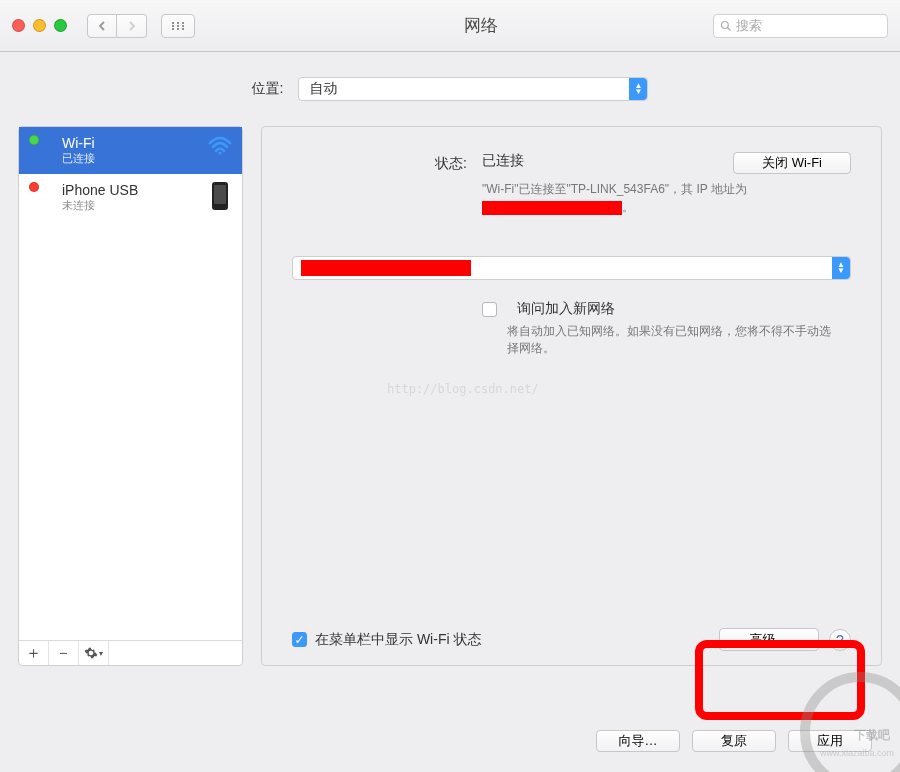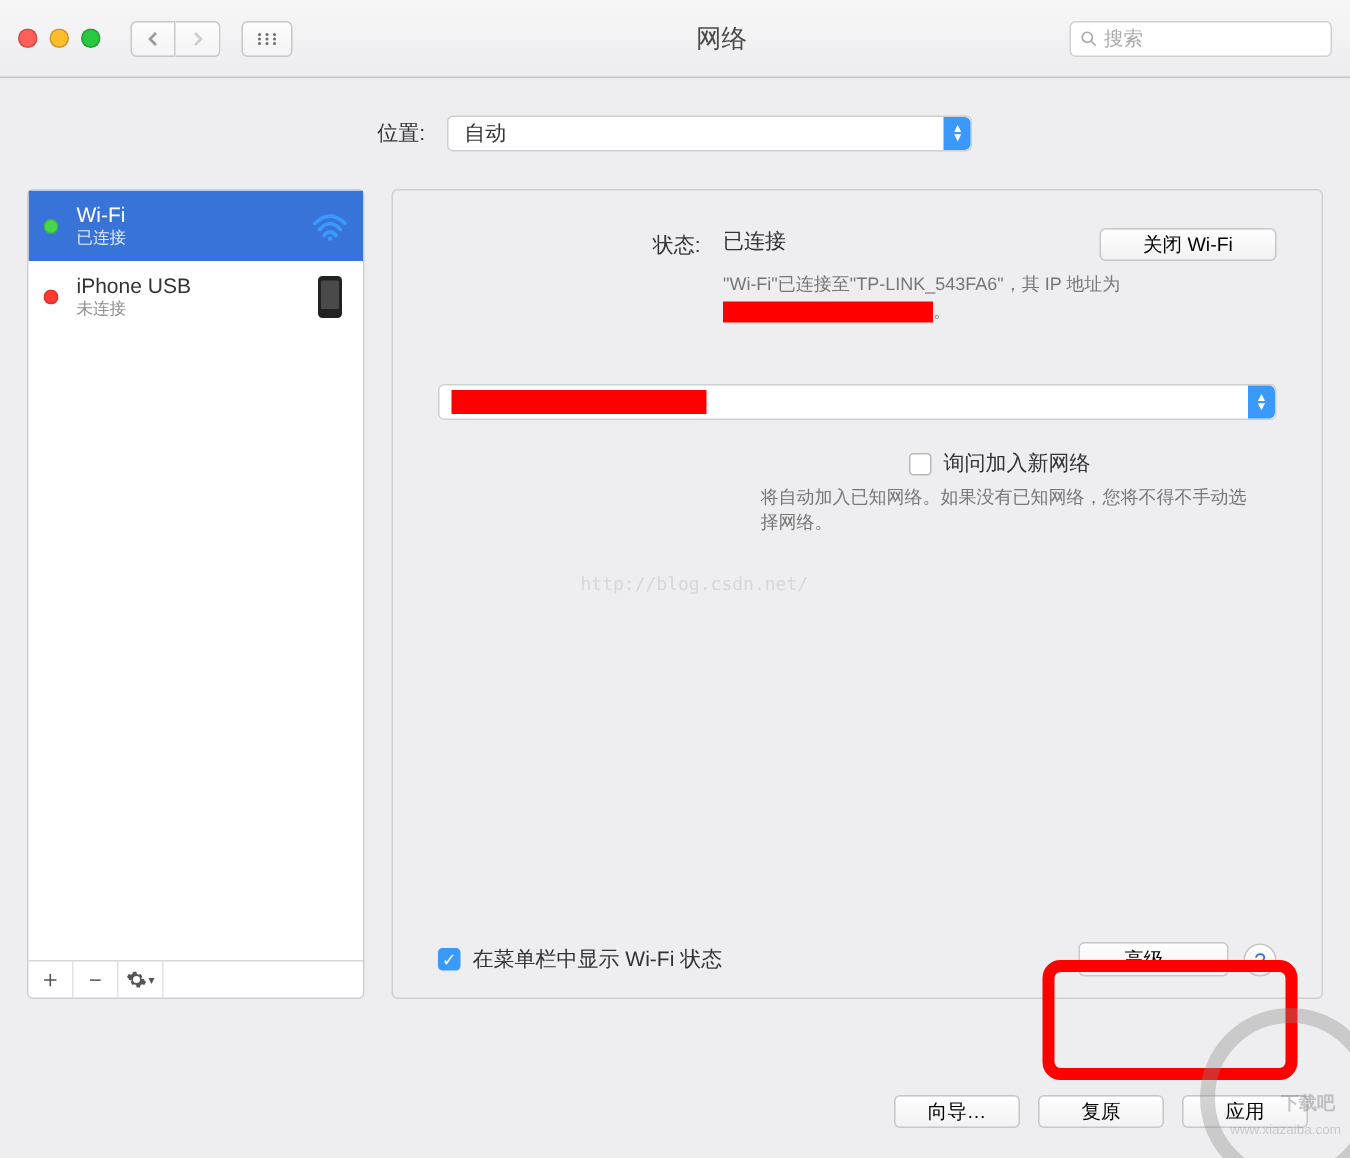--- a/index.html
+++ b/index.html
@@ -23,21 +23,21 @@
   .body-area { background: #eeeef0; padding: 25px 18px 15px 18px; height: calc(100% - 52px); position: relative; }
   
   .loc-row { display: flex; justify-content: center; align-items: center; gap: 15px; margin-bottom: 25px; font-size: 14px; color: #333; }
   .loc-select { width: 350px; height: 24px; background: #fff; border: 1px solid #cfced1; border-radius: 4px; display: flex; align-items: center; padding: 0 4px 0 10px; font-size: 14px; position: relative; }
   .select-caps { position: absolute; right: 0; top: 0; width: 18px; height: 100%; background: #3b99fc; border-radius: 0 4px 4px 0; display: flex; flex-direction: column; align-items: center; justify-content: center; color: #fff; font-size: 8px; line-height: 6px; }
   
   .main-row { display: flex; gap: 18px; height: 540px; }
   
   .sidebar { width: 225px; background: #fff; border: 1px solid #cfced1; border-radius: 4px; display: flex; flex-direction: column; }
   .iface-list { flex: 1; overflow: auto; }
-  .iface { display: flex; align-items: center; padding: 8px 10px; gap: 12px; }
+  .iface { display: flex; padding: 8px 10px; gap: 23px; }
   .iface.selected { background: #3874d7; color: #fff; }
   .iface .status-dot { width: 10px; height: 10px; border-radius: 50%; }
   .status-dot.green { background: #49d84c; border: 0.5px solid rgba(0,0,0,0.15); }
   .status-dot.red { background: #ff3b30; border: 0.5px solid rgba(0,0,0,0.15); }
   .iface .txt { flex: 1; }
   .iface .name { font-size: 14px; }
   .iface .sub { font-size: 11px; opacity: 0.85; }
   .iface .iface-icon { width: 24px; display: flex; justify-content: center; }
   .wifi-icon svg { width: 24px; height: 20px; }
   .phone-icon { width: 16px; height: 28px; background: #222; border-radius: 3px; position: relative; }
@@ -54,21 +54,21 @@
   .status-val { font-size: 14px; }
   .mac-btn { height: 22px; background: linear-gradient(#fefefe,#f2f1f3); border: 1px solid #c7c6c8; border-radius: 4px; padding: 0 15px; font-size: 13px; cursor: pointer; }
   .status-desc { margin-left: 190px; font-size: 12px; color: #777; line-height: 1.5; margin-bottom: 40px; }
   .redact { display: inline-block; background: #ff0000; height: 14px; vertical-align: middle; }
   
   .net-row { display: flex; align-items: center; gap: 15px; margin-bottom: 20px; }
   .net-label { width: 175px; text-align: right; }
   .net-select { flex: 1; height: 24px; background: #fff; border: 1px solid #cfced1; border-radius: 4px; position: relative; display: flex; align-items: center; padding-left: 8px; }
   .net-select .redact { height: 16px; width: 170px; }
   
-  .ask-row { margin-left: 190px; display: flex; align-items: center; gap: 8px; margin-bottom: 5px; justify-content: center; }
+  .ask-row { margin-left: 190px; display: flex; align-items: center; gap: 20px; margin-bottom: 5px; }
   .ask-desc { margin-left: 215px; font-size: 12px; color: #777; line-height: 1.45; width: 330px; }
   .chk { width: 15px; height: 15px; border: 1px solid #b8b7b9; border-radius: 3px; background: #fff; display: inline-flex; align-items:center; justify-content:center; }
   .chk.checked { background: #3b99fc; border-color: #3b99fc; color: #fff; font-size: 12px; }
   
   .watermark { position: absolute; left: 125px; top: 255px; font-size: 12px; color: #d7d6d8; font-family: monospace; }
   
   .bottom-row { position: absolute; left: 30px; right: 30px; bottom: 14px; display: flex; align-items: center; }
   .bottom-row .chk { margin-right: 8px; }
   .adv-btn { margin-left: auto; width: 100px; height: 23px; }
   .help-btn { width: 22px; height: 22px; border-radius: 50%; border: 1px solid #c7c6c8; background: linear-gradient(#fefefe,#f2f1f3); display: flex; align-items: center; justify-content: center; color: #3874d7; font-size: 14px; margin-left: 10px; }

